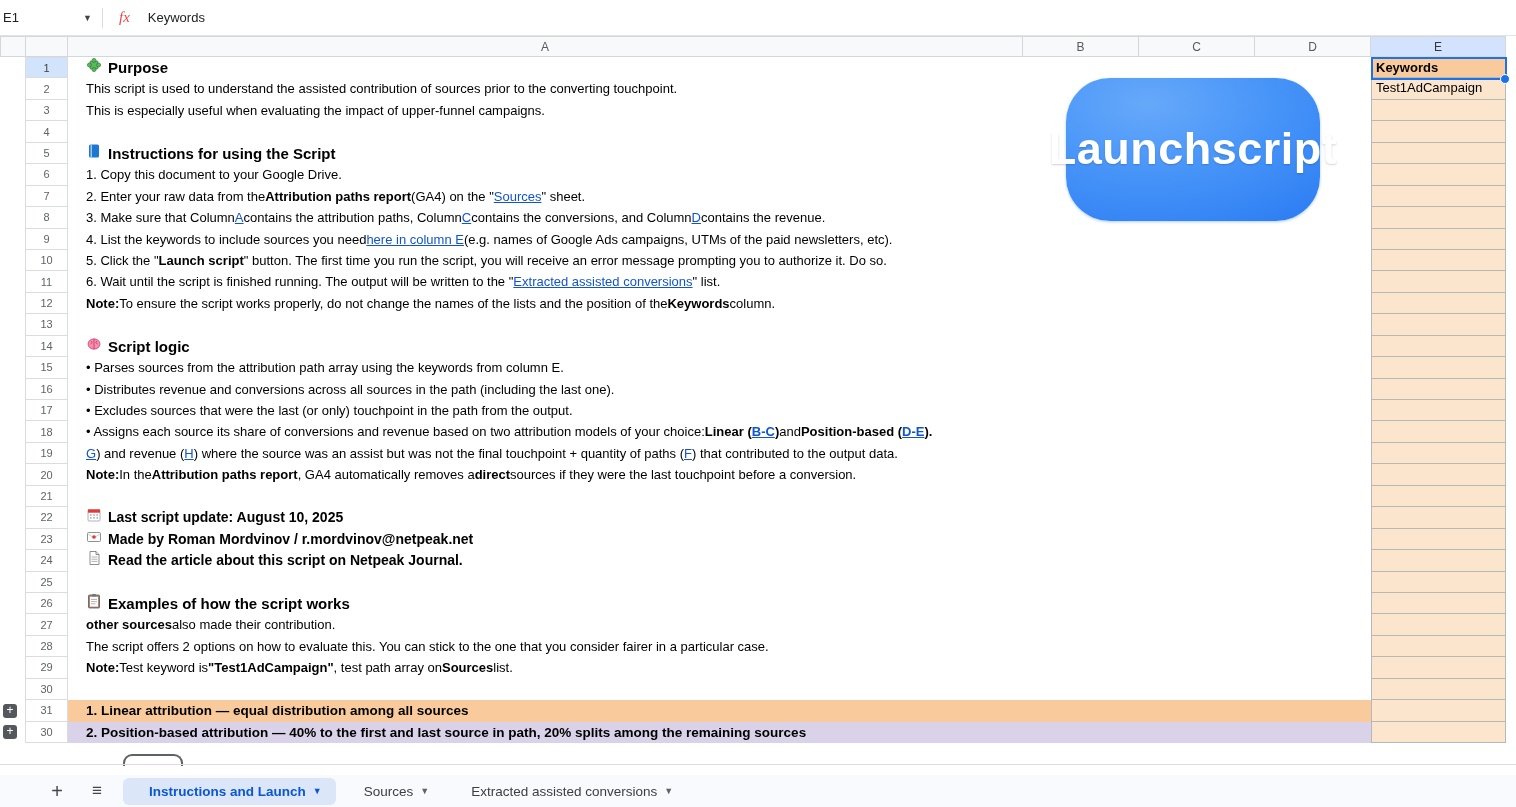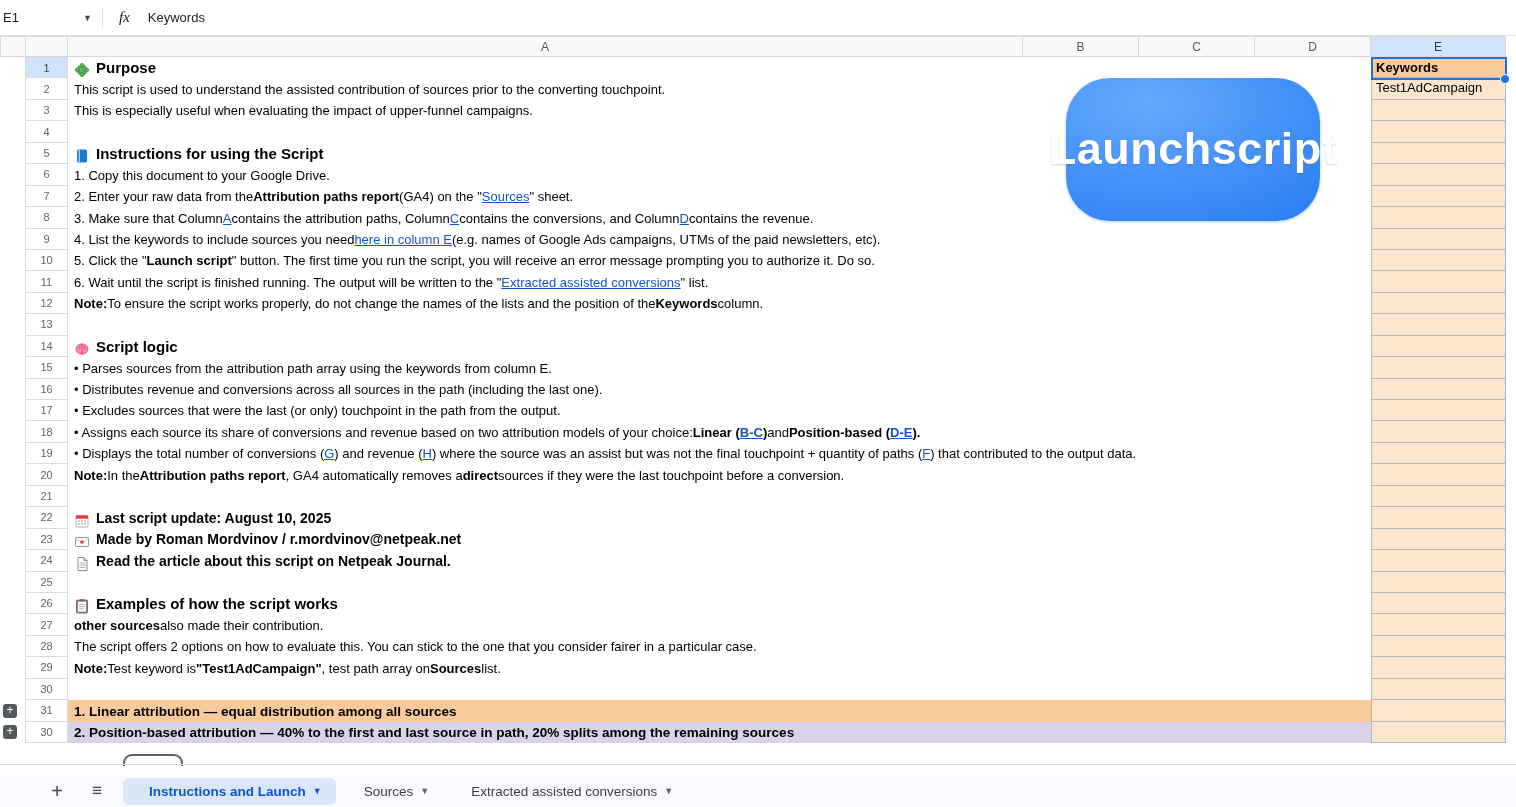--- a/index.html
+++ b/index.html
@@ -8,21 +8,21 @@
   .stage { position:relative; width:1516px; height:807px; background:#fff; }
 
   
   .fbar { position:absolute; top:0; left:0; right:0; height:36px; background:#fff;
     border-bottom:1px solid #e1e3e6; display:flex; align-items:center; }
   .namebox { width:102px; height:100%; display:flex; align-items:center; padding-left:3px;
     font-size:13px; color:#202124; cursor:pointer; }
   .namebox .caret { margin-left:auto; margin-right:10px; font-size:9px; color:#444; }
   .fdiv { width:1px; height:20px; background:#dadce0; }
   .fx { font-style:italic; font-family:"Liberation Serif","DejaVu Serif",serif;
-    color:#0f172a; font-size:15px; margin:0 18px 0 16px; }
+    color:#ef4444; font-size:15px; margin:0 18px 0 16px; }
   .fval { font-size:13px; color:#202124; }
 
   
   .colheads { position:absolute; top:36px; left:0; height:21px; width:1516px; }
   .ch { position:absolute; top:0; height:21px; background:#f8f9fa; border:1px solid #d5d8db;
     border-left:none; font-size:12px; color:#575b5f; display:flex; align-items:center;
     justify-content:center; cursor:pointer; }
   .ch.sel { background:#d3e3fd; color:#33383d; }
   .corner { position:absolute; top:0; left:0; width:68px; height:21px; background:#f8f9fa;
     border:1px solid #d5d8db; }
@@ -33,22 +33,22 @@
   .row { display:flex; height:21.44px; }
   .gut { width:25px; position:relative; background:#fff; }
   .grpbtn { position:absolute; left:3px; top:50%; transform:translateY(-50%);
     width:14px; height:14px; background:#54575b; border-radius:3px; color:#fff;
     font-size:12px; line-height:13px; text-align:center; cursor:pointer; }
   .rh { width:43px; background:#fff; border:1px solid #d9dce0; border-top:none;
     font-size:11px; color:#5f6368; display:flex; align-items:center; justify-content:center;
     cursor:pointer; }
   .row:first-child .rh { border-top:1px solid #d9dce0; }
   .rh.sel { background:#d2e3fc; color:#3c4043; }
-  .cell { width:1303px; position:relative; display:flex; align-items:flex-end;
-    padding-left:6px; white-space:nowrap; overflow:visible; font-size:13px; color:#000;
+  .cell { width:1303px; position:relative; display:flex; align-items:flex-start;
+    padding-left:18px; white-space:nowrap; overflow:visible; font-size:13px; color:#000;
     line-height:21px; }
   .cell.h1 { font-size:15px; }
   .cell.h2 { font-size:14px; }
   .cell .b { font-weight:bold; }
   .cell .lnk { color:#1155cc; text-decoration:underline; cursor:pointer; }
   .cell.band-orange { background:#f9cb9c; font-weight:bold; font-size:13.5px; }
   .cell.band-purple { background:#d9d2e9; font-weight:bold; font-size:13.5px; }
   .icon { display:inline-flex; width:16px; height:16px; margin-right:6px; flex:0 0 auto; }
   .icon svg { width:16px; height:16px; }
 
@@ -283,21 +283,20 @@
           <span> and </span>
           <span class="b">Position-based (</span>
           <span class="b lnk">D-E</span>
           <span class="b">).</span>
         </div>
       </div>
       <div class="row">
         <div class="gut"></div>
         <div class="rh">19</div>
         <div class="cell p">
-          <span>• Displays the total number of conversions (</span>
           <span class="lnk">G</span>
           <span>) and revenue (</span>
           <span class="lnk">H</span>
           <span>) where the source was an assist but was not the final touchpoint + quantity of paths (</span>
           <span class="lnk">F</span>
           <span>) that contributed to the output data.</span>
         </div>
       </div>
       <div class="row">
         <div class="gut"></div>

